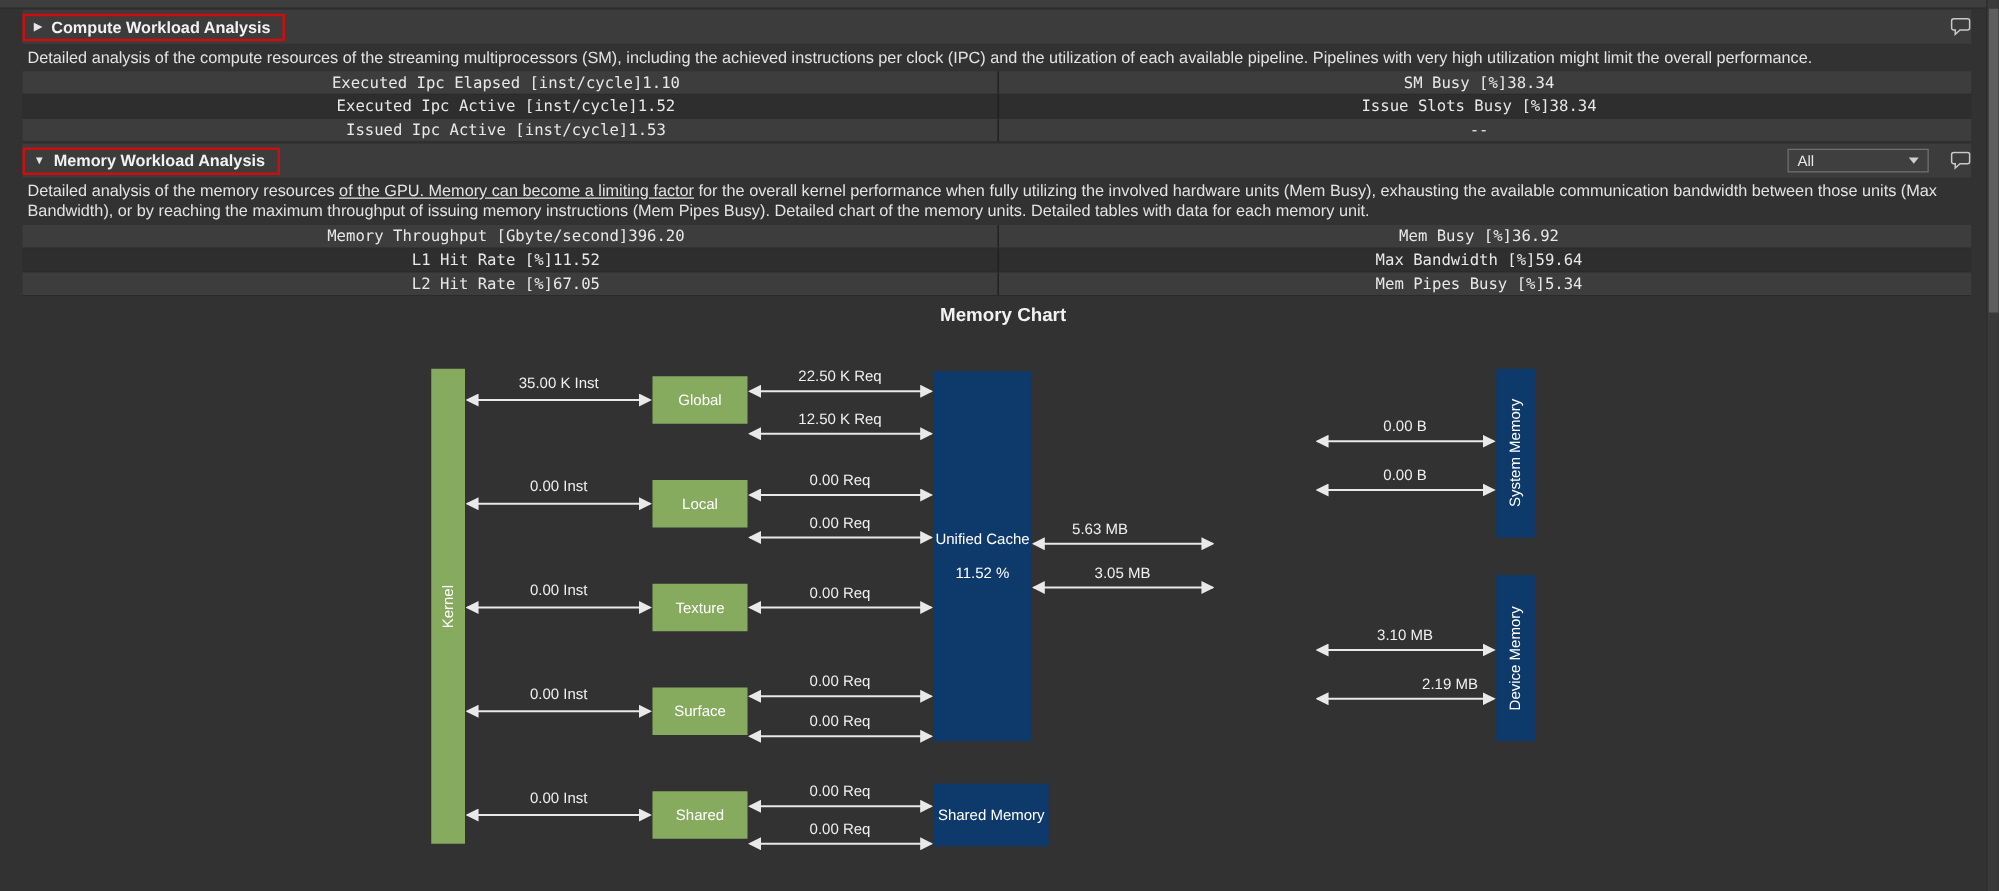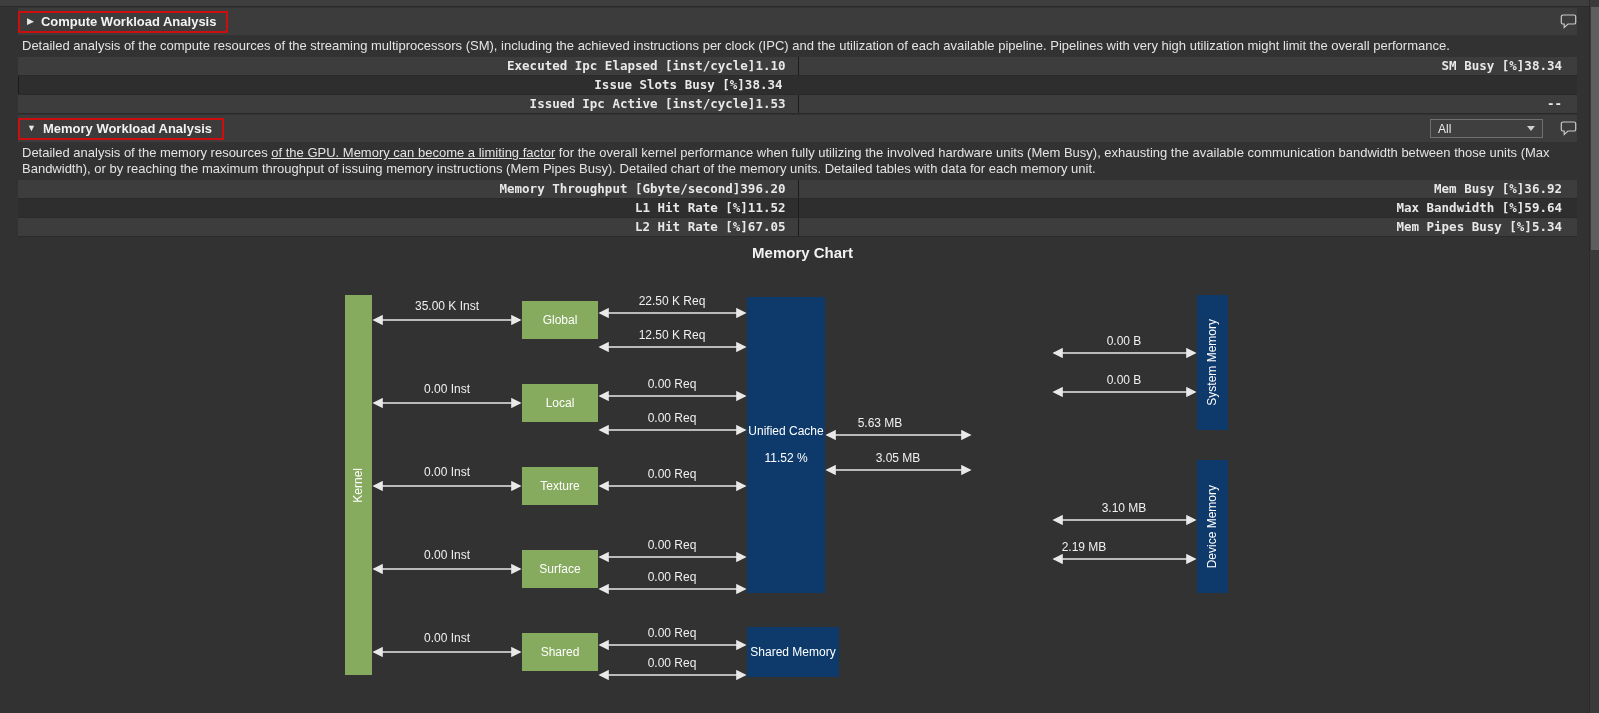--- a/index.html
+++ b/index.html
@@ -45,21 +45,21 @@
 
   
   .desc { margin-top:3px; margin-bottom:3px; padding-left:4px; font-size:13px; line-height:16px; color:#e3e3e3; }
   .ul { text-decoration:underline; }
 
   
   .mtable { font-family:"DejaVu Sans Mono", monospace; font-size:12.5px; }
   .mrow { display:grid; grid-template-columns:1fr 1fr; height:19px; line-height:18px; border-bottom:1px solid #2a2a2a; }
   .mrow:nth-child(odd) { background:#3d3d3d; }
   .mrow:nth-child(even) { background:#2e2e2e; }
-  .half { display:flex; justify-content:flex-end; padding:0 12px 0 6px; overflow:hidden;font-weight:bold; }
+  .half { display:flex; justify-content:center; padding:0 12px 0 6px; overflow:hidden; }
   .half.r { border-left:1px solid #1c1c1c; padding-right:15px; }
   .half .val { text-align:right; }
 
   
   .chart-title { text-align:center; font-weight:bold; font-size:15px; color:#f2f2f2; padding:7px 30px 4px 0;margin-left:36px; }
   .chart { position:relative; width:1599px; height:443px; }
   .arrows { position:absolute; left:0; top:0; }
   .box {
     position:absolute; display:flex; align-items:center; justify-content:center;
     font-size:12px; color:#ffffff; text-align:center; line-height:15px;
@@ -103,20 +103,24 @@
     <div class="half">
       <span class="lbl">Executed Ipc Elapsed [inst/cycle]</span>
       <span class="val">1.10</span>
     </div>
     <div class="half r">
       <span class="lbl">SM Busy [%]</span>
       <span class="val">38.34</span>
     </div>
   </div>
   <div class="mrow">
+    <div class="half">
+      <span class="lbl">Executed Ipc Active [inst/cycle]</span>
+      <span class="val">1.52</span>
+    </div>
     <div class="half r">
       <span class="lbl">Issue Slots Busy [%]</span>
       <span class="val">38.34</span>
     </div>
   </div>
   <div class="mrow">
     <div class="half">
       <span class="lbl">Issued Ipc Active [inst/cycle]</span>
       <span class="val">1.53</span>
     </div>
@@ -266,19 +270,19 @@
   <div class="flow-label" style="left:672px;top:305px">0.00 Req</div>
   <div class="flow-label" style="left:672px;top:361px">0.00 Req</div>
   <div class="flow-label" style="left:672px;top:391px">0.00 Req</div>
 
   <div class="flow-label" style="left:880px;top:151px">5.63 MB</div>
   <div class="flow-label" style="left:898px;top:186px">3.05 MB</div>
 
   <div class="flow-label" style="left:1124px;top:69px">0.00 B</div>
   <div class="flow-label" style="left:1124px;top:108px">0.00 B</div>
   <div class="flow-label" style="left:1124px;top:236px">3.10 MB</div>
-  <div class="flow-label" style="left:1084px;top:275px">2.19 MB</div>
+  <div class="flow-label" style="left:1160px;top:275px">2.19 MB</div>
 
 </div>
 
 <div class="scrollbar">
   <div class="scroll-thumb"></div>
 </div>
 
 </body></html>

